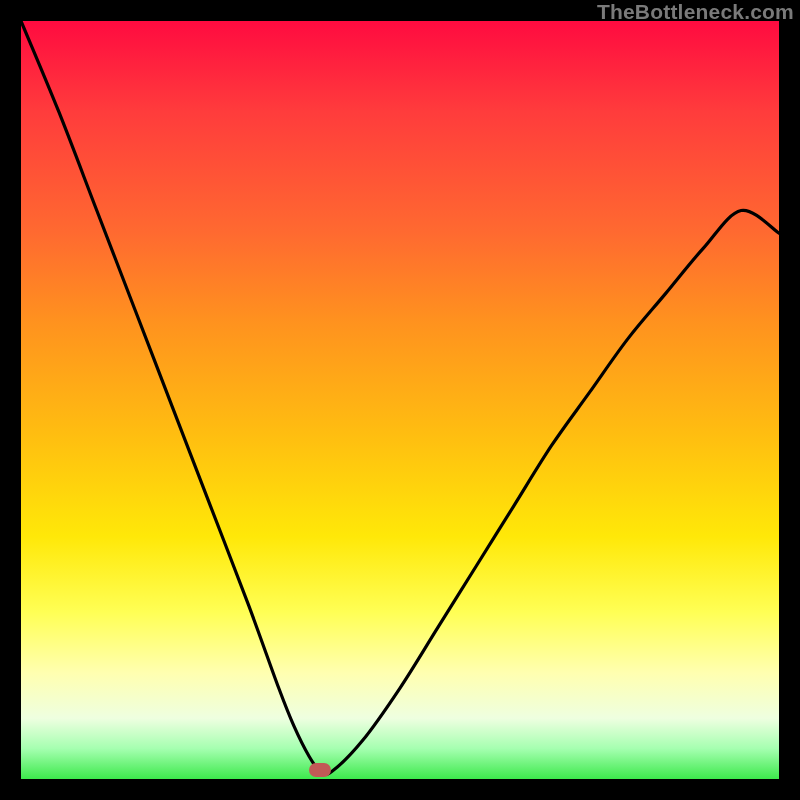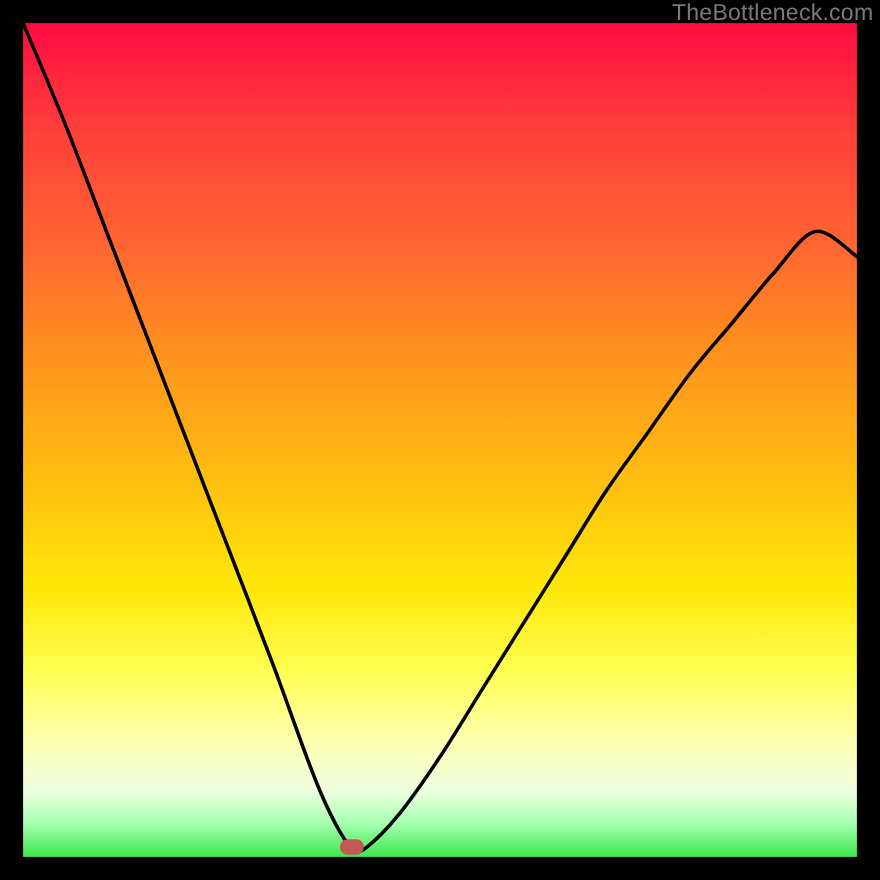--- a/index.html
+++ b/index.html
@@ -29,21 +29,21 @@
       #eeffe0 92%,
       #a5ffb0 96%,
       #3de94c 100%);
   }
   .watermark {
     position: absolute;
     top: 0px;
     right: 6px;
     color: #7a7a7a;
     font-size: 21px;
-    font-weight: 400;
+    font-weight: 700;
     letter-spacing: 0.2px;
     user-select: none;
   }
   svg.curve {
     position: absolute;
     left: 0;
     top: 0;
     width: 758px;
     height: 758px;
   }

